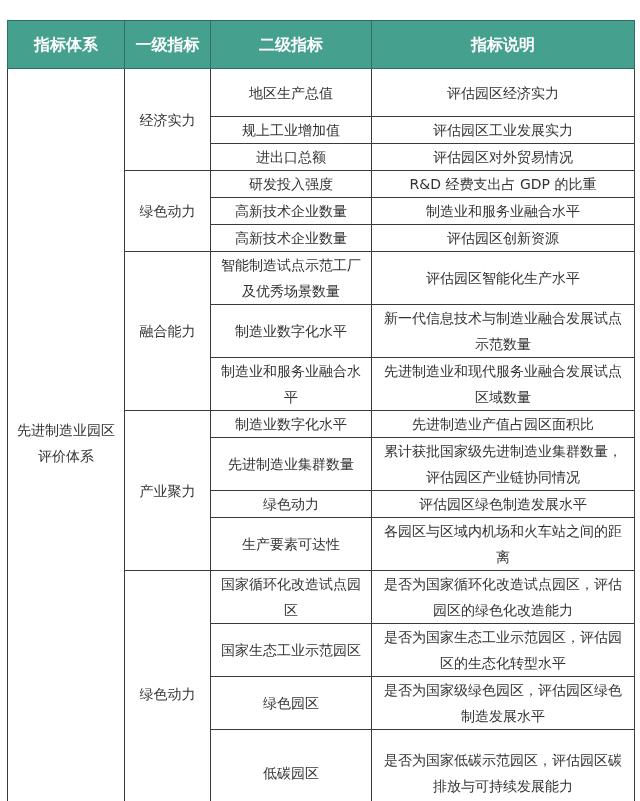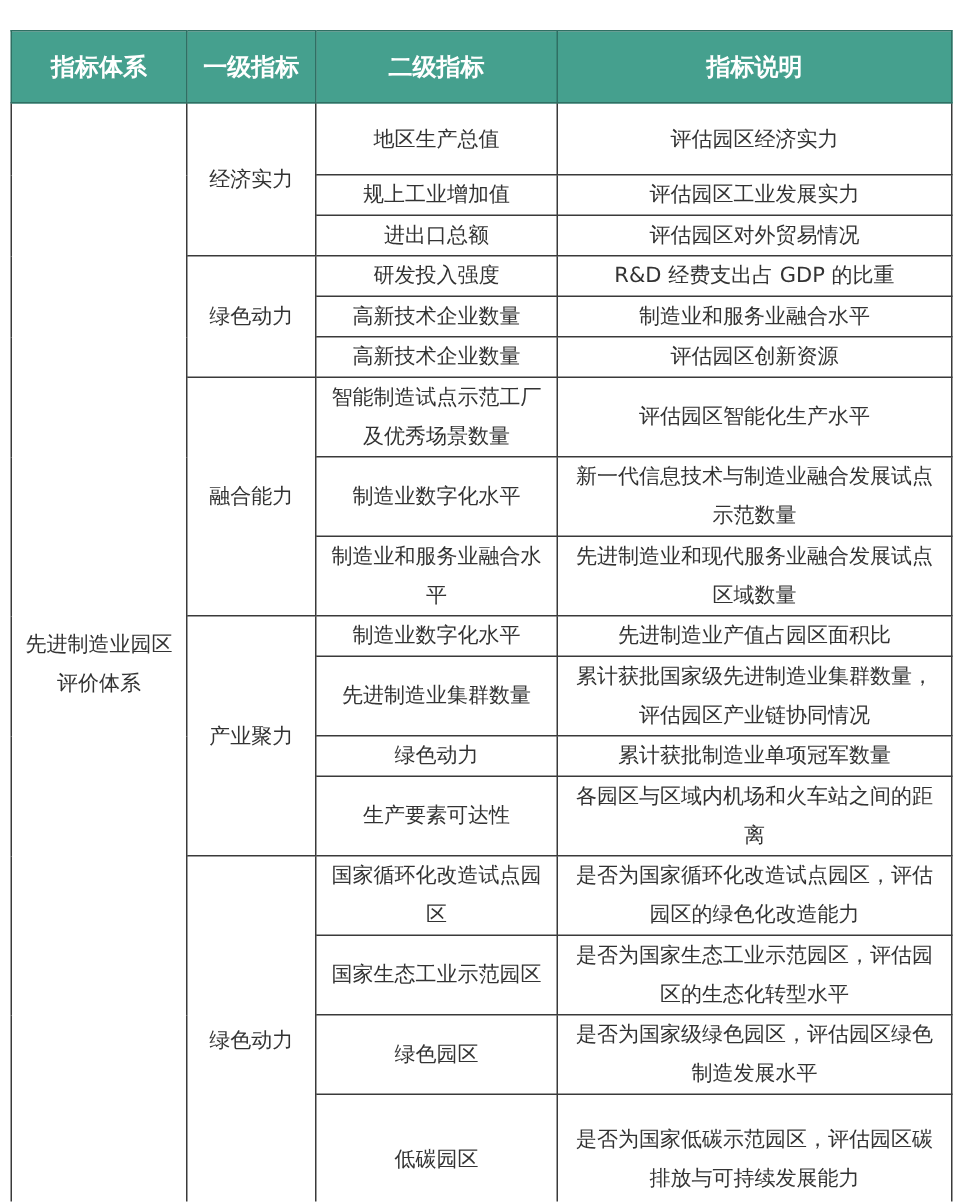--- a/index.html
+++ b/index.html
@@ -89,21 +89,21 @@
       <td class="c-l1" rowspan="4">产业聚力</td>
       <td class="c-l2">制造业数字化水平</td>
       <td class="c-desc">先进制造业产值占园区面积比</td>
     </tr>
     <tr style="height:52px">
       <td class="c-l2">先进制造业集群数量</td>
       <td class="c-desc">累计获批国家级先进制造业集群数量，评估园区产业链协同情况</td>
     </tr>
     <tr style="height:27px">
       <td class="c-l2">绿色动力</td>
-      <td class="c-desc">累计获批制造业单项冠军数量</td>
+      <td class="c-desc">评估园区绿色制造发展水平</td>
     </tr>
     <tr style="height:53px">
       <td class="c-l2">生产要素可达性</td>
       <td class="c-desc">各园区与区域内机场和火车站之间的距离</td>
     </tr>
 
     <tr style="height:52px">
       <td class="c-l1" rowspan="4">绿色动力</td>
       <td class="c-l2">国家循环化改造试点园区</td>
       <td class="c-desc">是否为国家循环化改造试点园区，评估园区的绿色化改造能力</td>

